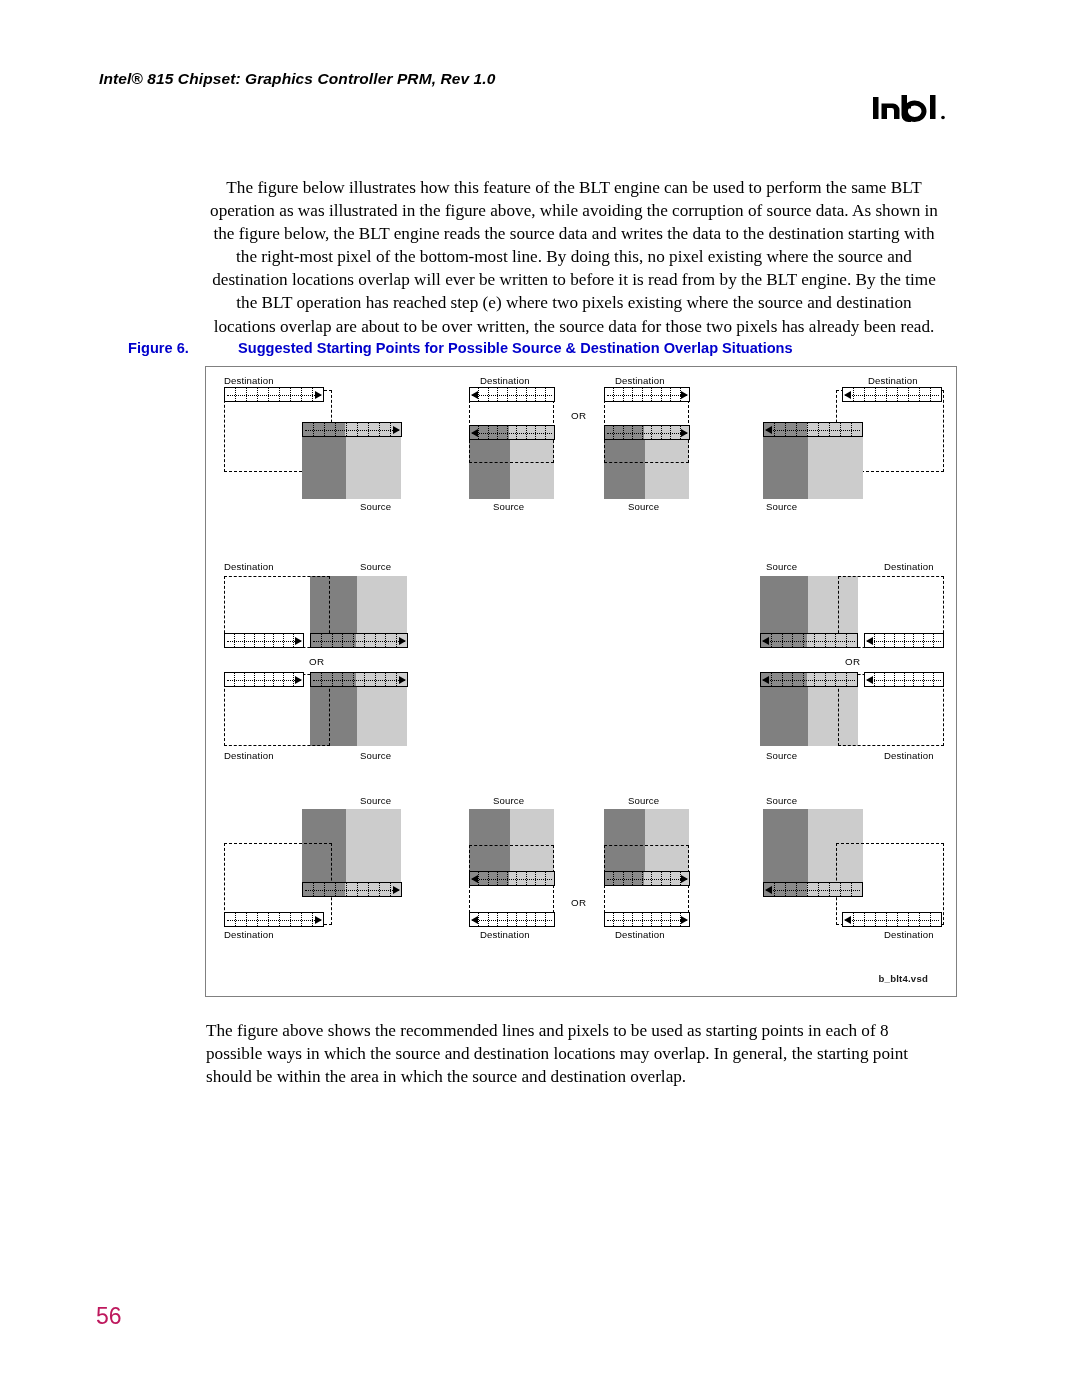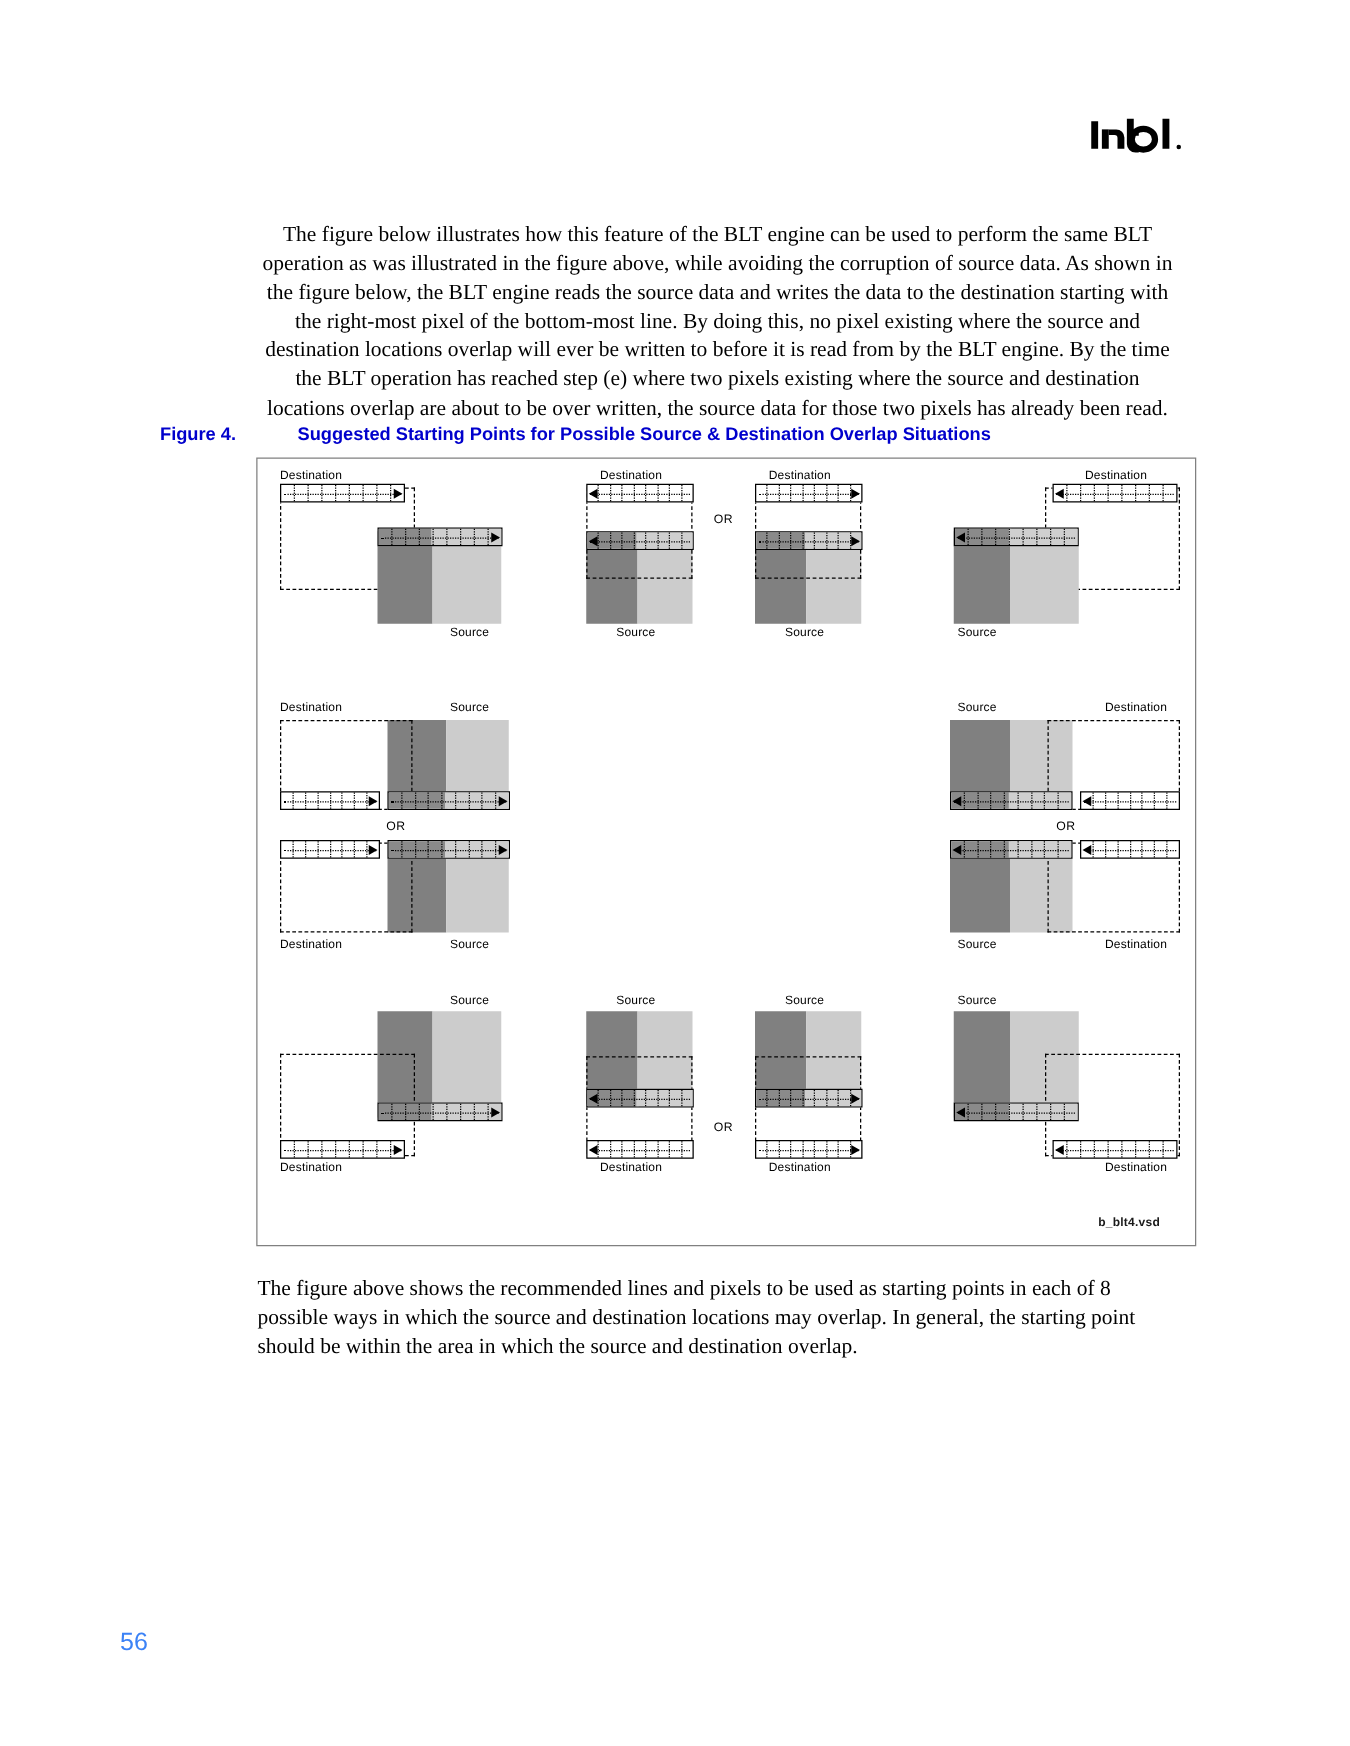--- a/index.html
+++ b/index.html
@@ -103,47 +103,48 @@
   .bar.seg{border:1px solid #000;}
   .bar.seg .segL{position:absolute;left:0;top:0;bottom:0;background:#8a8a8a;}
   .bar.seg .segR{position:absolute;top:0;bottom:0;right:0;background:#cfcfcf;}
 
   .cell{position:absolute;}
 
   
   .pageno{
     position:absolute;left:96px;top:1303px;
     font-family:"Liberation Sans", sans-serif;
-    font-size:20px;color:#3b82f6;
+    font-size:23px;color:#be185d;
   }
 </style>
 </head>
 <body>
 
 <div class="page">
 
+  <div class="hdr-title">Intel® 815 Chipset: Graphics Controller PRM, Rev 1.0</div>
 
   <div class="intel-logo">
     <svg width="80" height="40" viewBox="0 0 80 40">
       <g fill="#000">
         <rect x="1" y="9" width="5.5" height="22"></rect>
         <rect x="9.5" y="15.5" width="5.5" height="15.5"></rect>
         <path d="M15 15.5 h6 a6.5 6.5 0 0 1 6.5 6.5 v9 h-5.5 v-8.6 a2.4 2.4 0 0 0 -2.4 -2.4 h-4.6 z"></path>
         <path d="M29.5 7 h5.5 v8.5 h4 v5 h-4 v5.4 a2.6 2.6 0 0 0 2.6 2.6 h1.4 v5.5 h-2.6 a6.9 6.9 0 0 1 -6.9 -6.9 z"></path>
         <path d="M52 23.3 a9.3 8.3 0 1 0 -18.6 0 a9.3 8.3 0 0 0 18.6 0 z" fill="none" stroke="#000" stroke-width="5"></path>
         <rect x="58" y="7" width="5.5" height="24"></rect>
         <circle cx="71" cy="29.5" r="1.8"></circle>
       </g>
     </svg>
   </div>
 
   <div class="para" id="para-top">The figure below illustrates how this feature of the BLT engine can be used to perform the same BLT operation as was illustrated in the figure above, while avoiding the corruption of source data. As shown in the figure below, the BLT engine reads the source data and writes the data to the destination starting with the right-most pixel of the bottom-most line. By doing this, no pixel existing where the source and destination locations overlap will ever be written to before it is read from by the BLT engine. By the time the BLT operation has reached step (e) where two pixels existing where the source and destination locations overlap are about to be over written, the source data for those two pixels has already been read.</div>
 
   <div class="caption">
-    <span class="num">Figure 4.</span><span>Suggested Starting Points for Possible Source &amp; Destination Overlap Situations</span>
+    <span class="num">Figure 6.</span><span>Suggested Starting Points for Possible Source &amp; Destination Overlap Situations</span>
   </div>
 
   <div class="figure-box">
 
     <div class="cell" style="left:14px;top:6px;width:190px;height:140px;">
       <div class="lbl" style="left:4px;top:2px;">Destination</div>
       <div class="dest-box" style="left:4px;top:17px;width:108px;height:82px;"></div>
       <div class="src-dark" style="left:82px;top:52px;width:44px;height:74px;"></div>
       <div class="src-light" style="left:126px;top:52px;width:55px;height:74px;"></div>
       <div class="bar" style="left:4px;top:14px;width:100px;">

